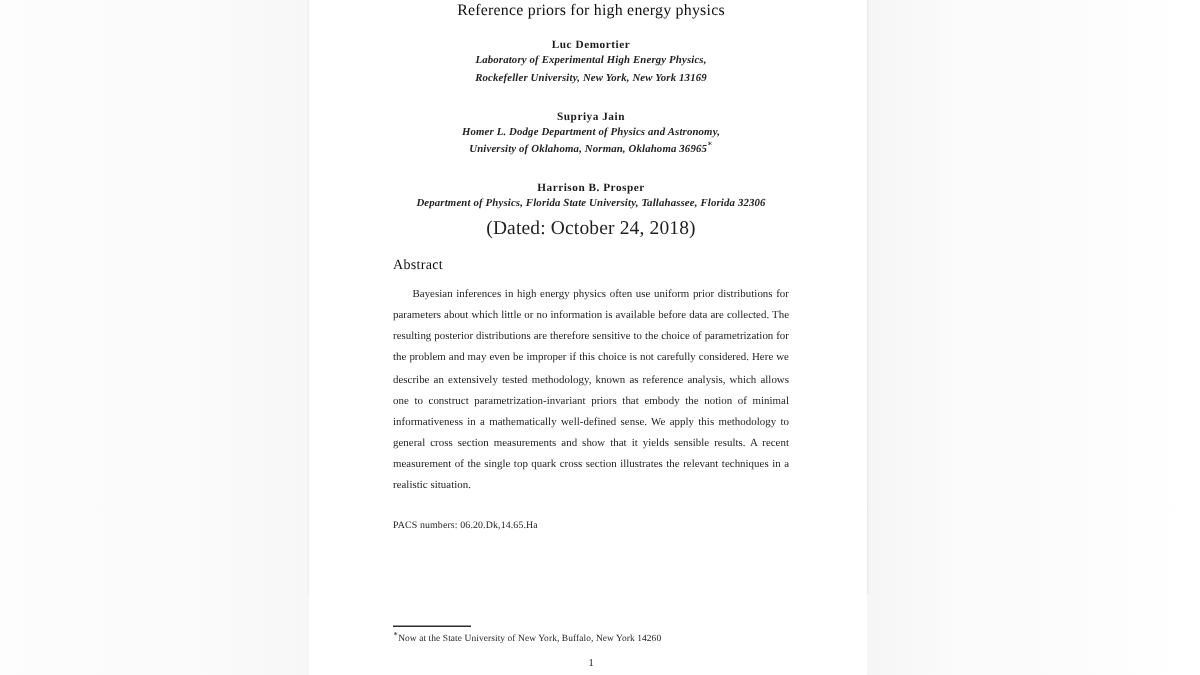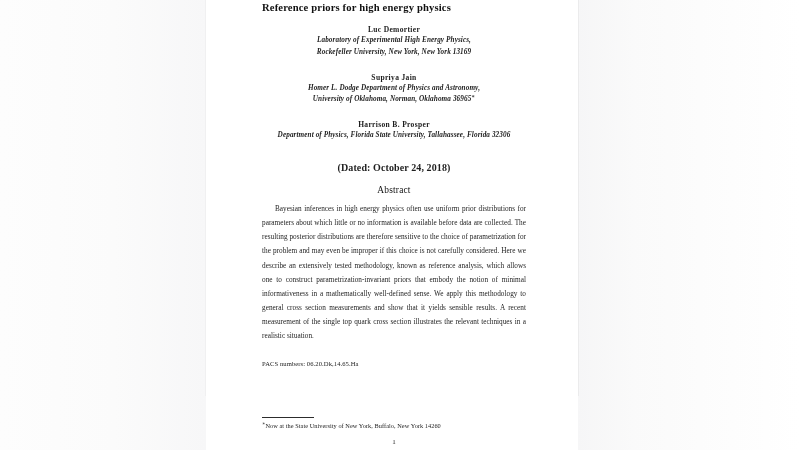--- a/index.html
+++ b/index.html
@@ -77,22 +77,23 @@
   .content {
     position: absolute;
     left: 56px;
     top: 0;
     width: 264px;
   }
 
   .doc-title {
     margin: 0;
     padding-top: 2px;
+    text-align: center;
     font-size: 10.6px;
-    font-weight: bold;
+    font-weight: normal;
     letter-spacing: 0.15px;
     color: #111111;
   }
 
   .author-block { margin-top: 11px; font-weight: bold; }
   .author-block.second { margin-top: 13px; }
   .author-block.third { margin-top: 13px; }
 
   .author-name {
     text-align: center;
@@ -110,31 +111,29 @@
     letter-spacing: 0.1px;
   }
   .affiliation sup {
     font-size: 5.4px;
     font-style: normal;
     vertical-align: super;
     line-height: 0;
   }
 
   .dated {
-    margin-top: 20px;
-    text-align: center;
-    font-size: 10px;
+    margin-top: 2px;
+    text-align: center;
+    font-size: 13px;
     color: #1f1f1f;
     letter-spacing: 0.1px;
-    font-weight: bold;
   }
 
   .abstract-head {
     margin-top: 12px;
-    text-align: center;
     font-size: 9.4px;
     color: #111111;
     letter-spacing: 0.2px;
   }
 
   .abstract-body {
     margin-top: 7px;
     font-size: 7.25px;
     line-height: 1.95;
     color: #1d1d1d;

